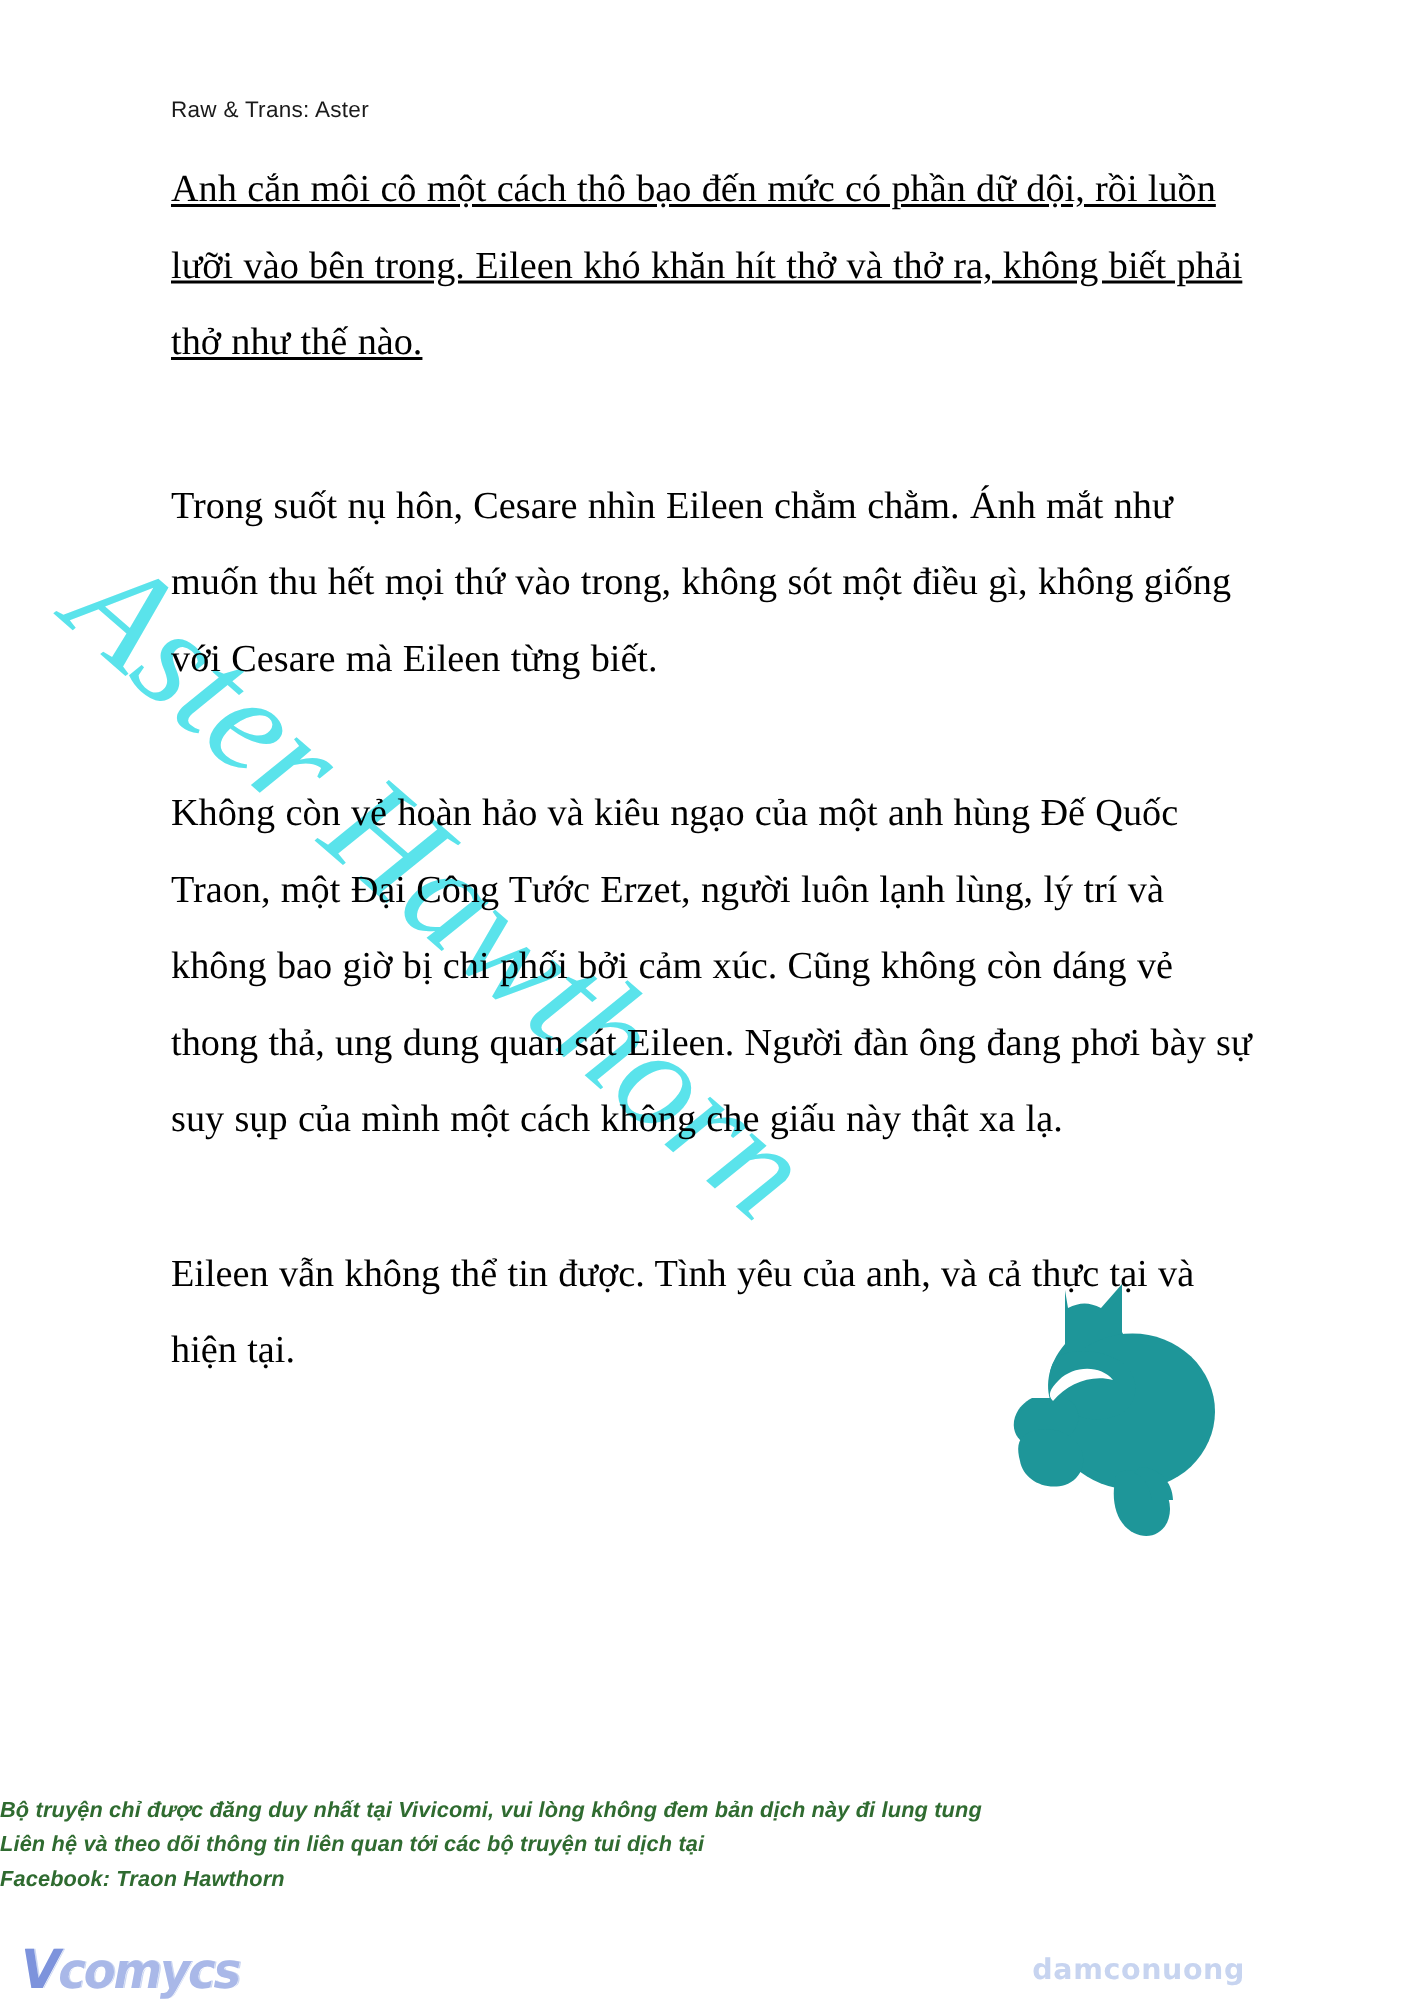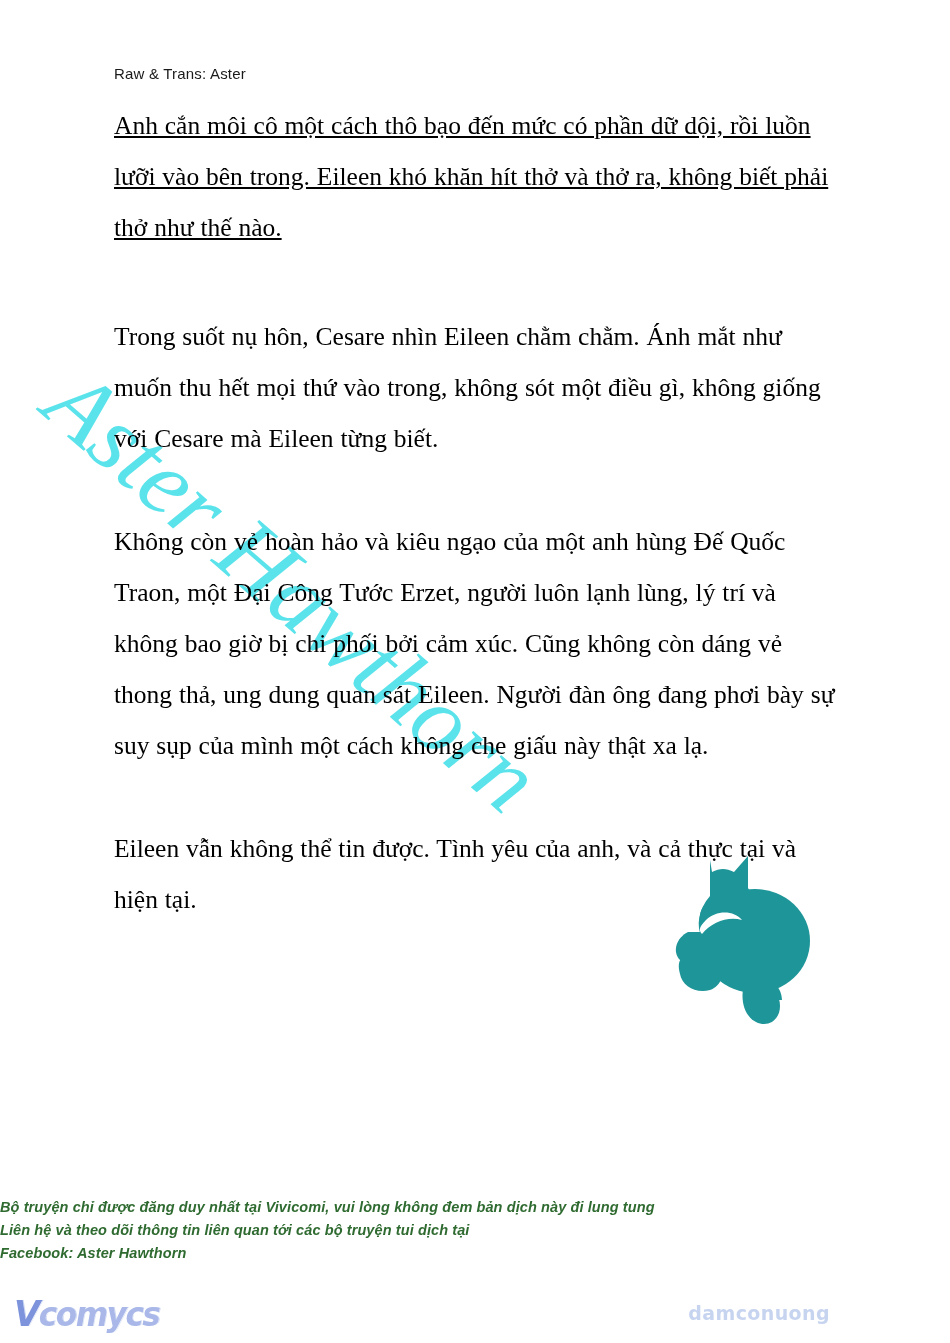--- a/index.html
+++ b/index.html
@@ -183,21 +183,21 @@
         <path d="M112 140 C124 140 134 150 134 162 L120 162 C118 152 114 146 108 144 Z"></path>
       </g>
 
       <path d="M54 96 C64 84 80 78 94 82 C86 72 68 72 58 82 C52 88 50 92 54 96 Z" fill="#ffffff"></path>
     </svg>
   </div>
 
   <div class="footer-note">
     <div class="line">Bộ truyện chỉ được đăng duy nhất tại Vivicomi, vui lòng không đem bản dịch này đi lung tung</div>
     <div class="line">Liên hệ và theo dõi thông tin liên quan tới các bộ truyện tui dịch tại</div>
-    <div class="line">Facebook: Aster Hawthorn</div>
+    <div class="line">Facebook: Traon Hawthorn</div>
   </div>
 
   <div class="bottom-bar">
     <div class="brand-vcomycs">
       <span class="v-mark">V</span><span>comycs</span>
     </div>
     <div class="brand-damconuong">damconuong</div>
   </div>
 
 </div>

